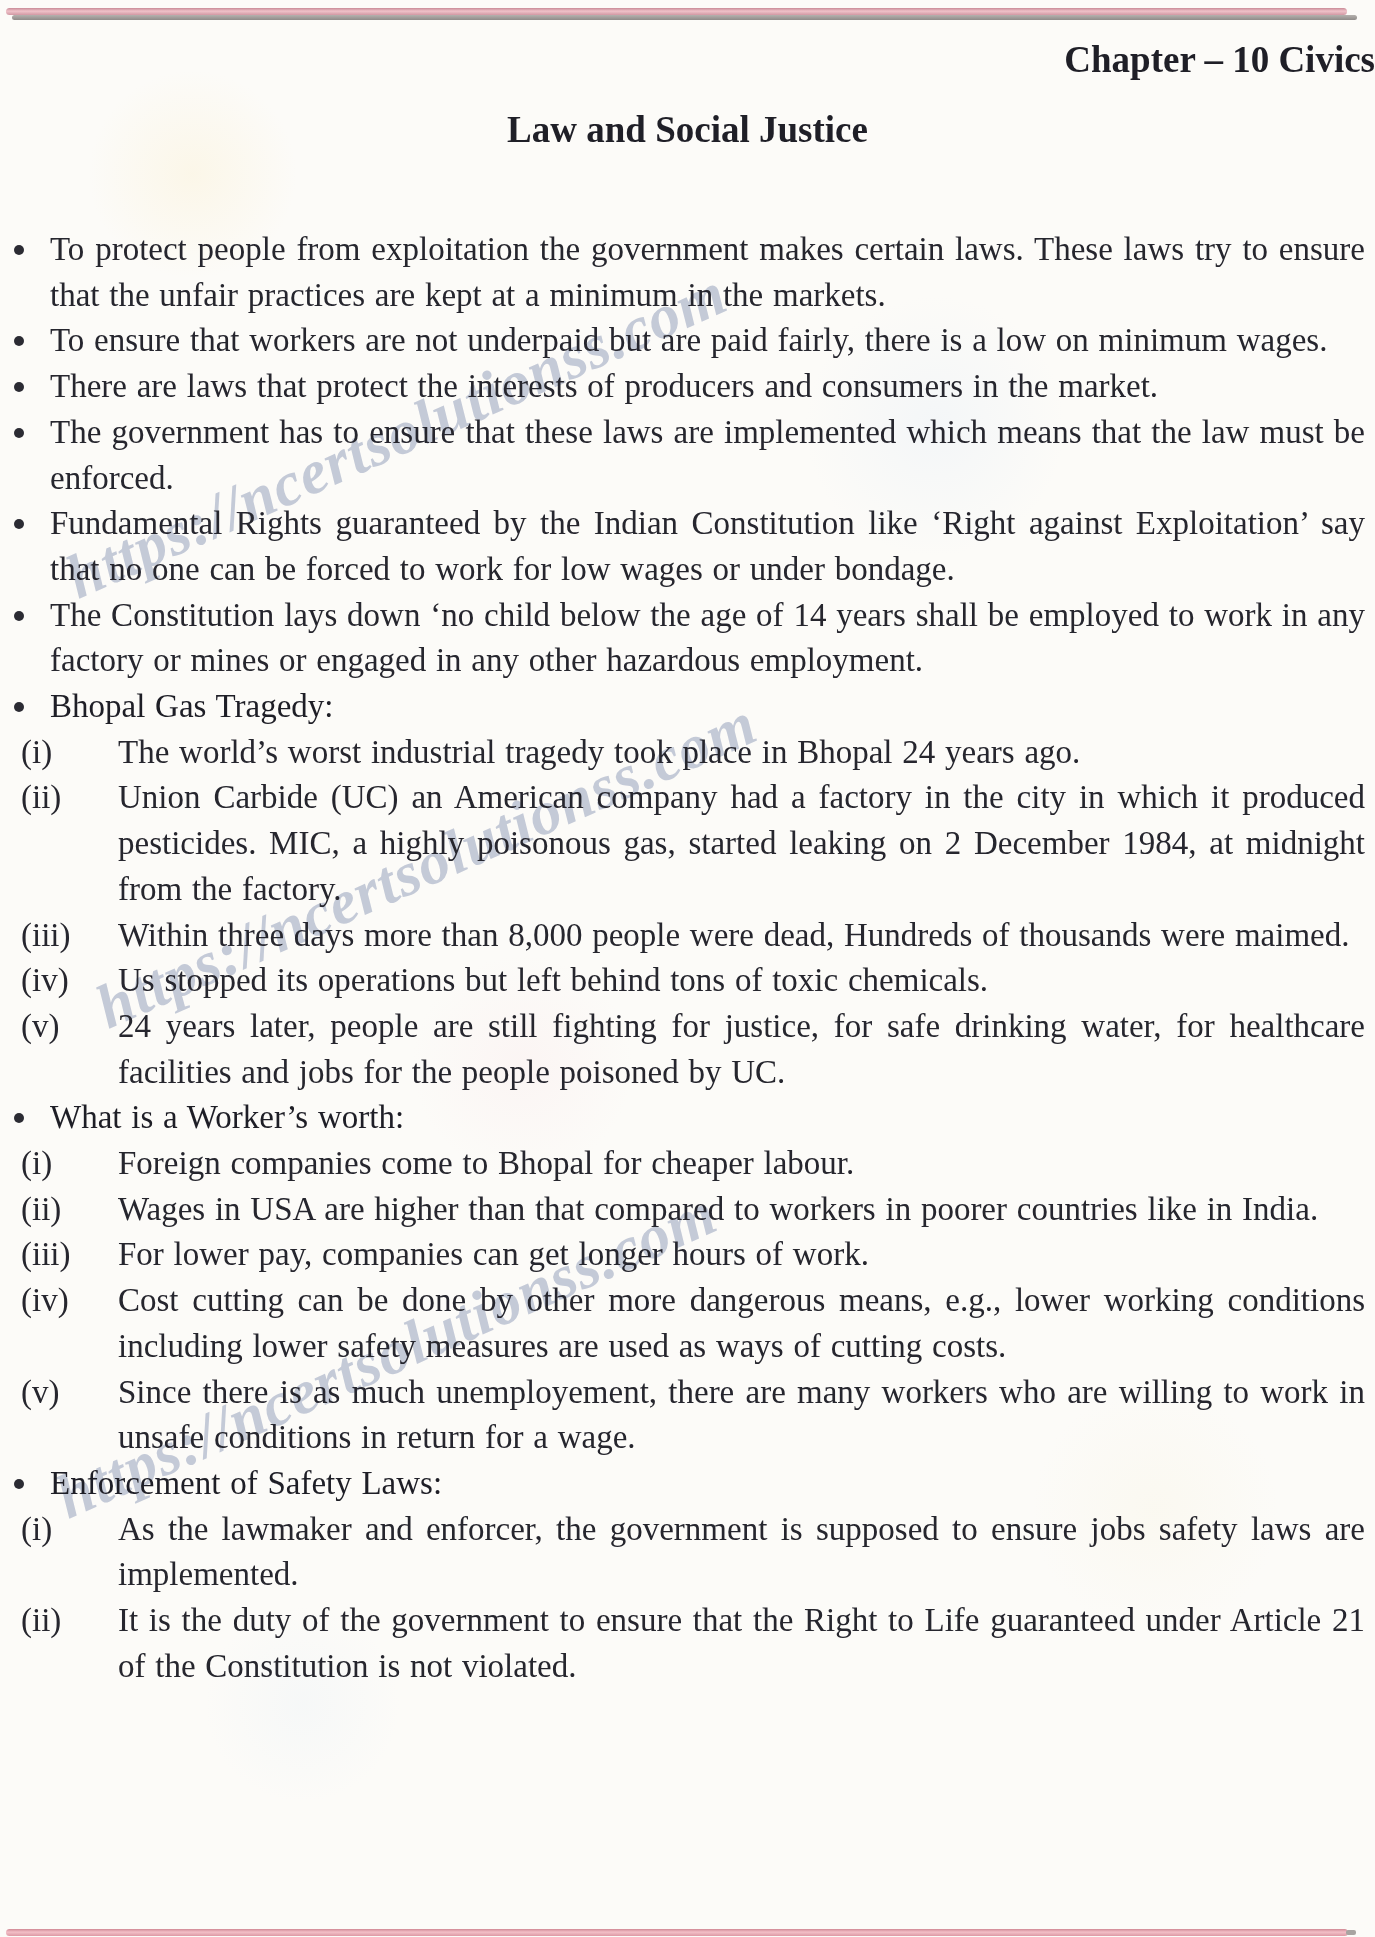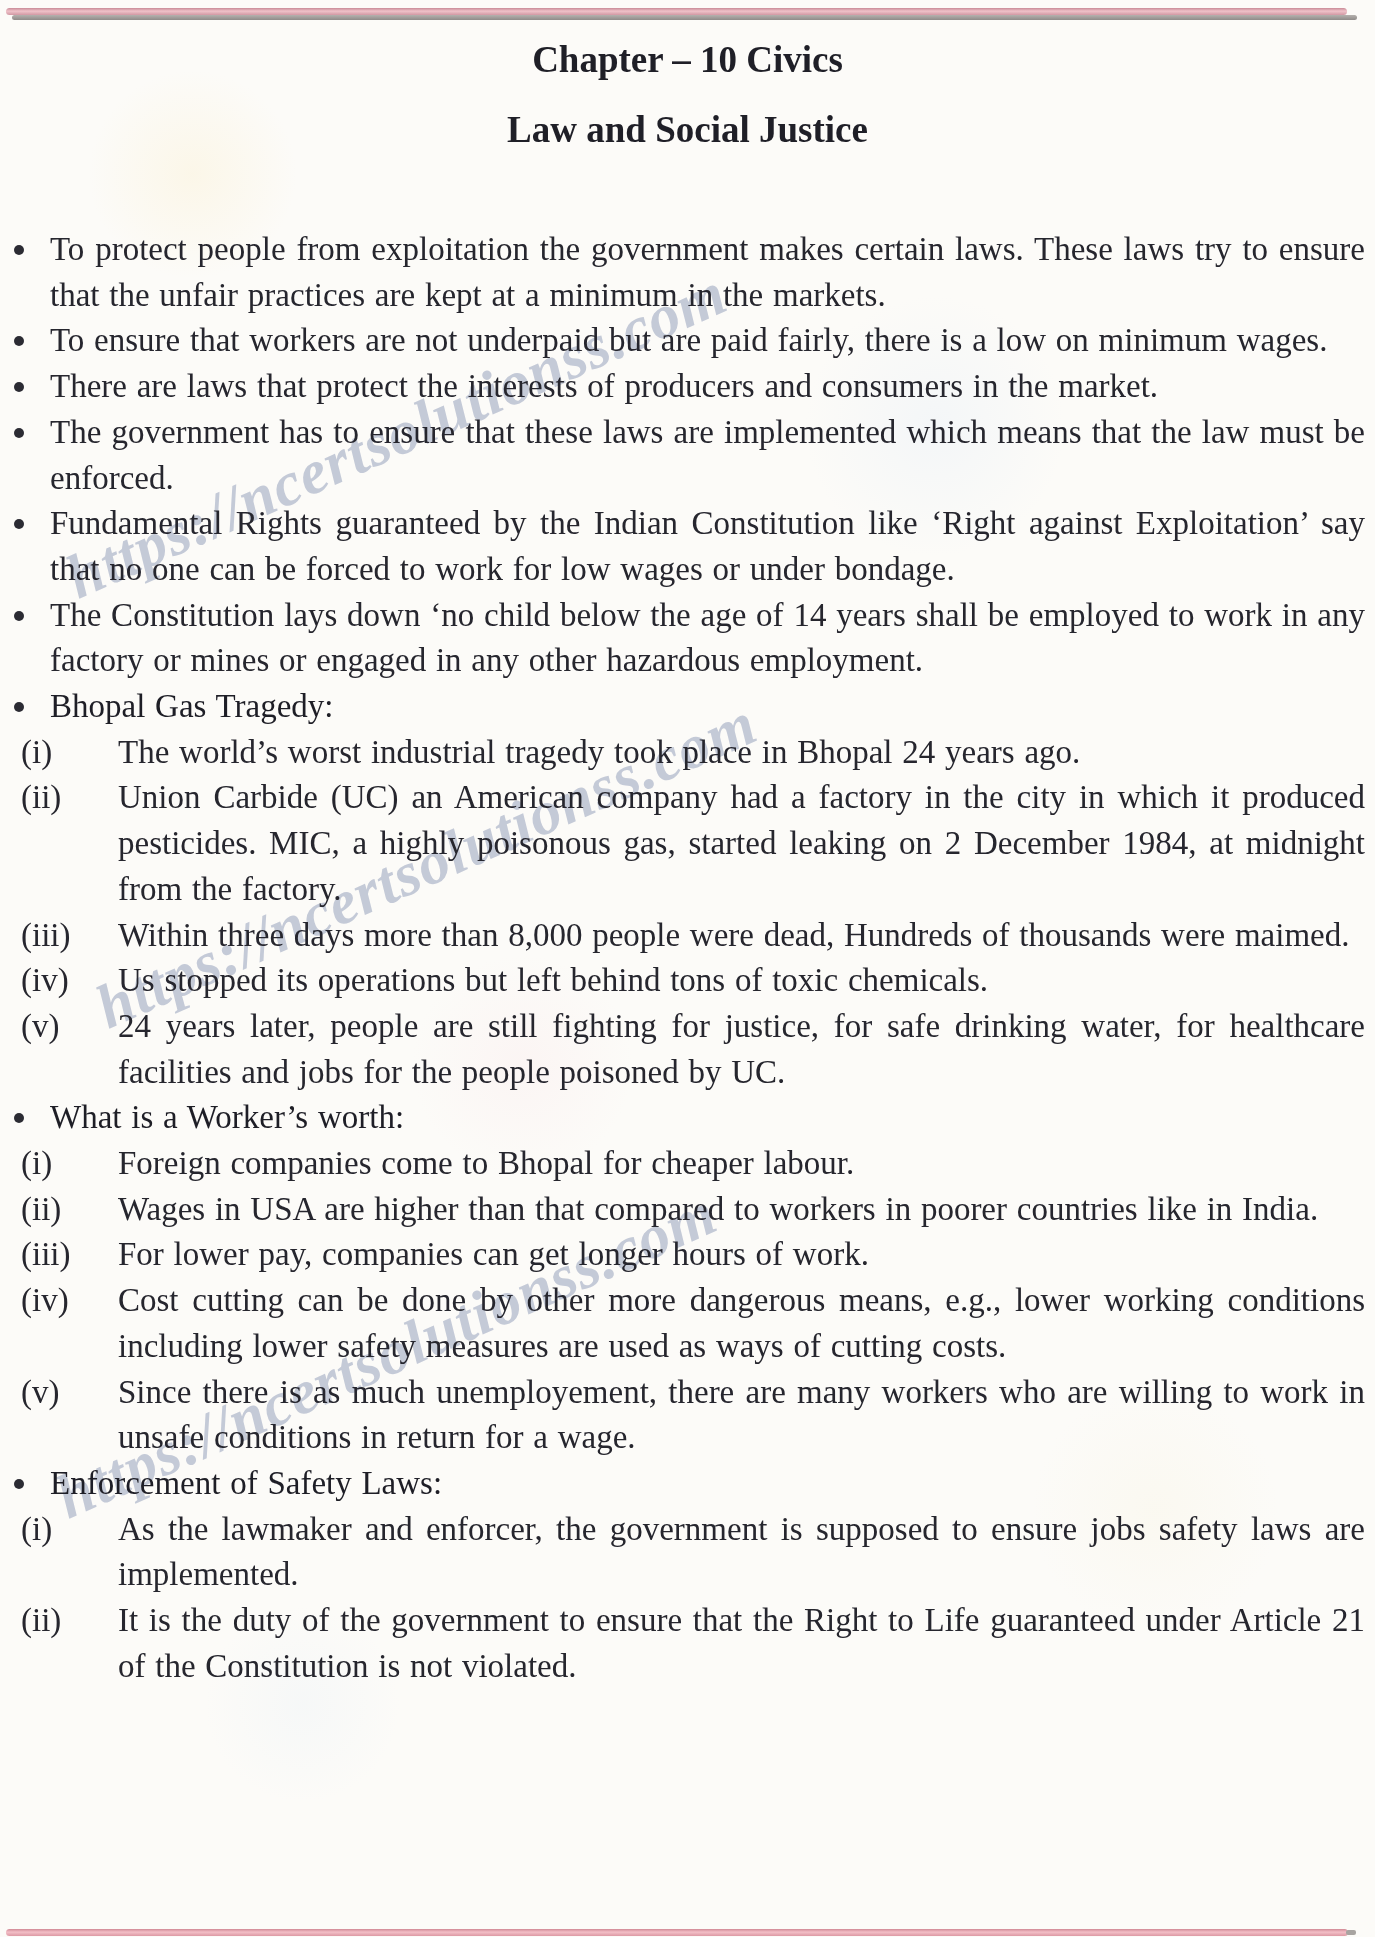--- a/index.html
+++ b/index.html
@@ -34,21 +34,21 @@
   .rule-bottom::after {
     content:''; position:absolute; right:-8px; top:1px; width:10px; height:5px;
     background:#a8a4a1; border-radius:2px;
   }
 
   
   .title, .subtitle {
     position:absolute; left:0; width:100%; text-align:center;
     font-weight:bold; font-size:37px; color:#1f1f27; line-height:1.1;
   }
-  .title    { top:40px; }
+  .title    { top:40px;text-align:right; }
   .subtitle { top:110px; }
 
   
   .content {
     position:absolute; top:227px; left:8px; right:10px;
     font-size:33px; line-height:45.7px; word-spacing:1.5px;
   }
   .bullet { position:relative; padding-left:42px; }
   .dot {
     position:absolute; left:6px; top:18px; width:10px; height:10px;

